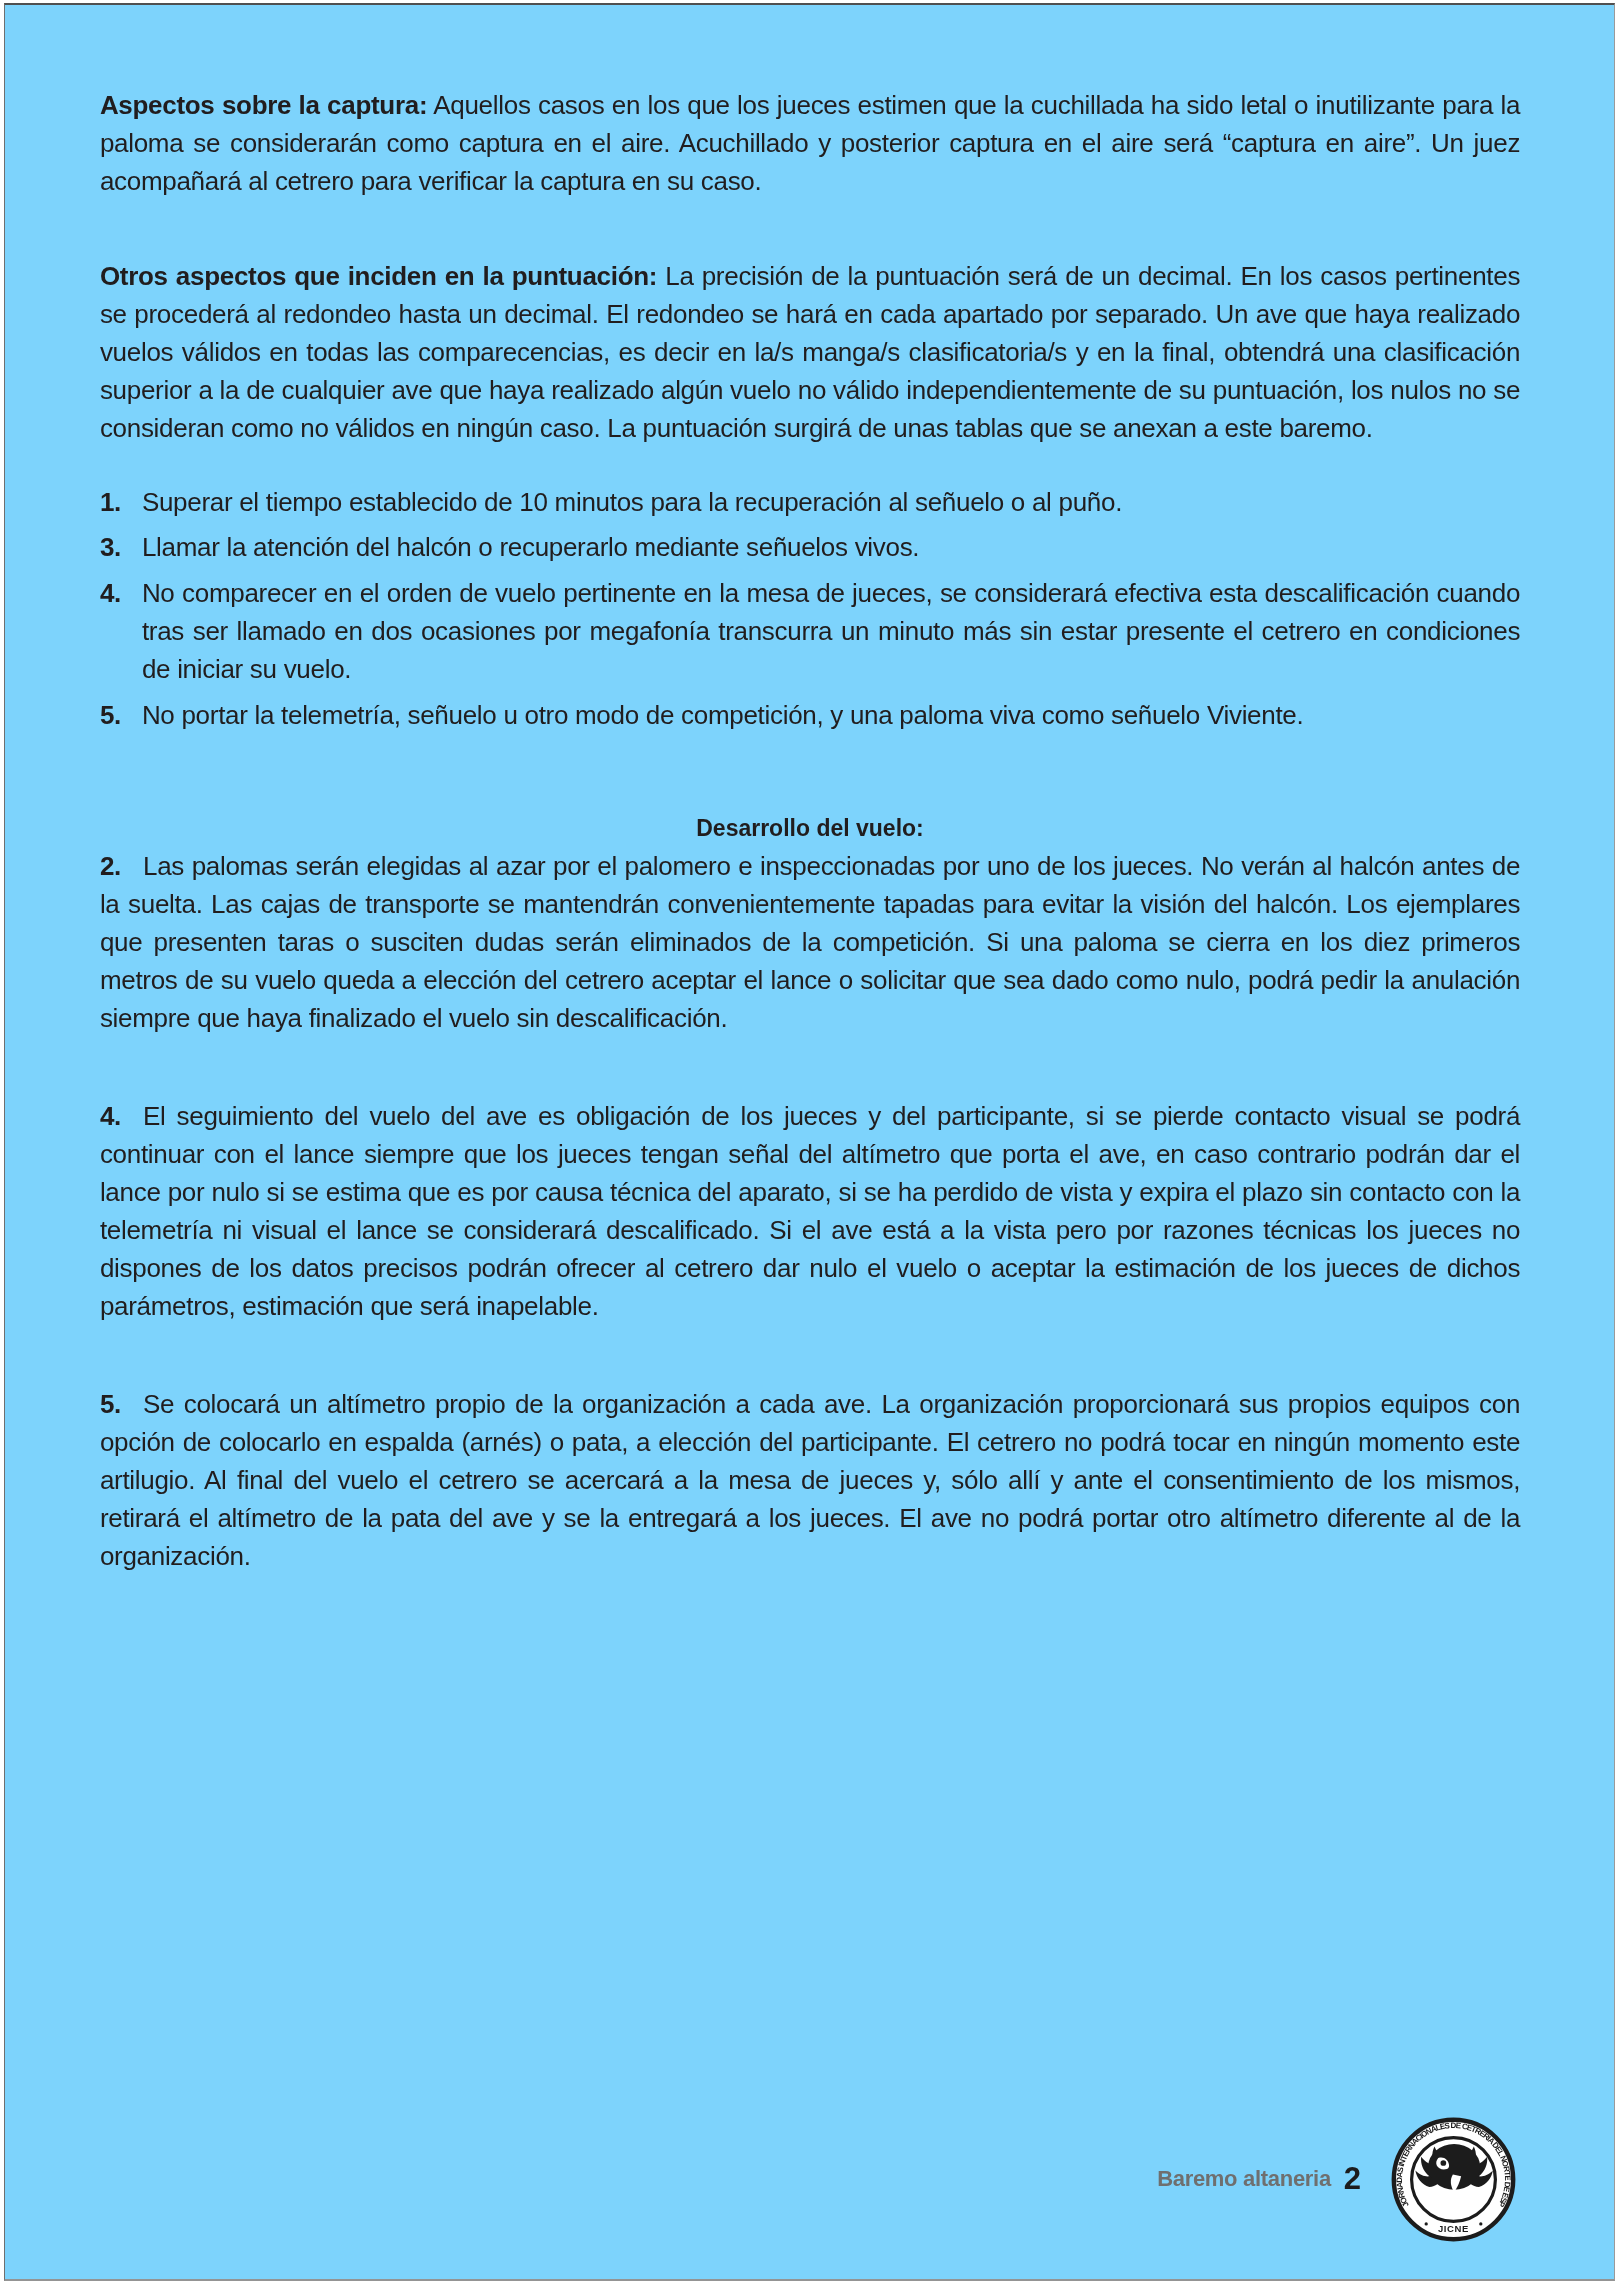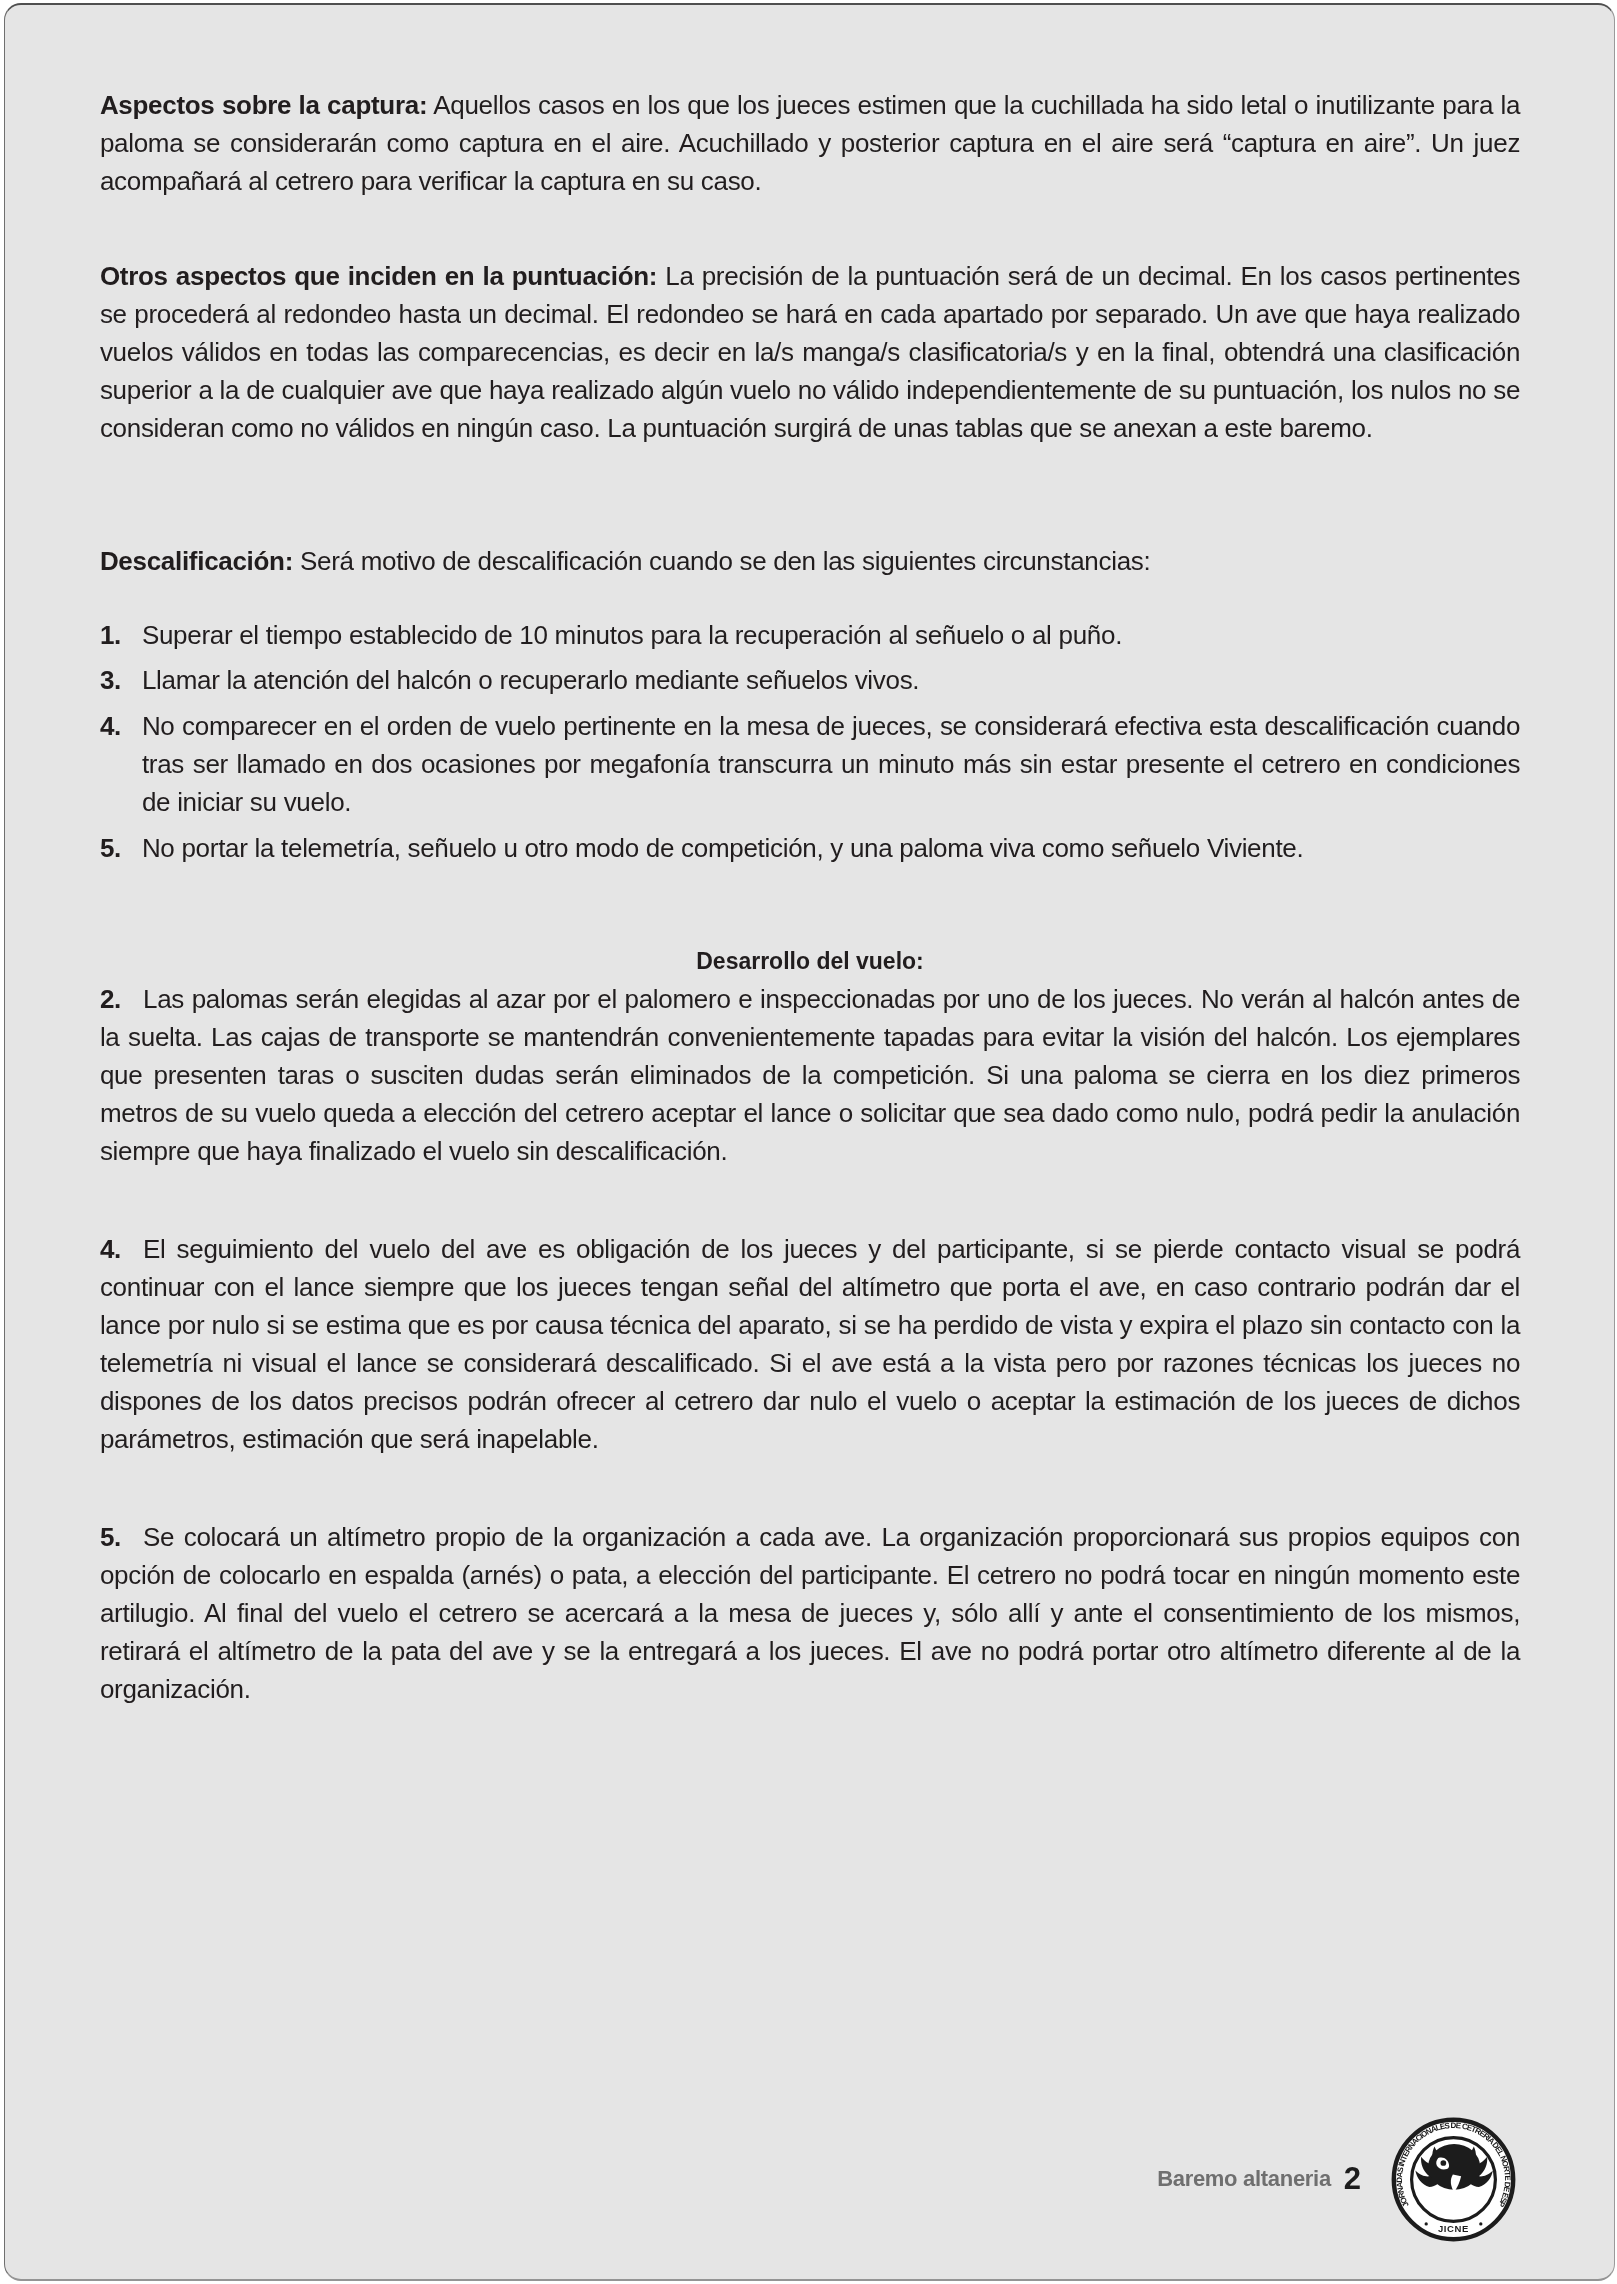--- a/index.html
+++ b/index.html
@@ -9,22 +9,21 @@
     position:relative;
     font-family:"Liberation Sans", sans-serif;
     color:#211d1e;
   }
   .page{
     position:absolute;
     left:3.9px;top:2.6px;right:1.9px;bottom:3.2px;
     border-style:solid;
     border-width:2.6px 1.9px 2.6px 1.9px;
     border-color:#4f4f4f #9a9a9a #949494 #6f6f6f;
-    background:#e5e5e5;
-    border-radius:17px;
+    background:#7dd3fc;
   }
   .content{
     position:absolute;
     left:95px;right:94px;top:0;
     padding-top:81px;
   }
   .para,.ditem,.dp{
     font-size:26px;
     line-height:38px;
     letter-spacing:-0.3px;
@@ -66,21 +65,20 @@
 </head>
 <body>
 
 <div class="page">
   <div class="content">
 
     <p class="para"><strong>Aspectos sobre la captura:</strong><span> Aquellos casos en los que los jueces estimen que la cuchillada ha sido letal o inutilizante para la paloma se considerarán como captura en el aire. Acuchillado y posterior captura en el aire será “captura en aire”. Un juez acompañará al cetrero para verificar la captura en su caso.</span></p>
 
     <p class="para mt-otros"><strong>Otros aspectos que inciden en la puntuación:</strong><span> La precisión de la puntuación será de un decimal. En los casos pertinentes se procederá al redondeo hasta un decimal. El redondeo se hará en cada apartado por separado. Un ave que haya realizado vuelos válidos en todas las comparecencias, es decir en la/s manga/s clasificatoria/s y en la final, obtendrá una clasificación superior a la de cualquier ave que haya realizado algún vuelo no válido independientemente de su puntuación, los nulos no se consideran como no válidos en ningún caso. La puntuación surgirá de unas tablas que se anexan a este baremo.</span></p>
 
-    <p class="para mt-desc"><strong>Descalificación:</strong><span> Será motivo de descalificación cuando se den las siguientes circunstancias:</span></p>
 
     <div class="dlist">
       <div class="ditem"><strong class="dnum">1.</strong><span>Superar el tiempo establecido de 10 minutos para la recuperación al señuelo o al puño.</span></div>
       <div class="ditem"><strong class="dnum">3.</strong><span>Llamar la atención del halcón o recuperarlo mediante señuelos vivos.</span></div>
       <div class="ditem"><strong class="dnum">4.</strong><span>No comparecer en el orden de vuelo pertinente en la mesa de jueces, se considerará efectiva esta descalificación cuando tras ser llamado en dos ocasiones por megafonía transcurra un minuto más sin estar presente el cetrero en condiciones de iniciar su vuelo.</span></div>
       <div class="ditem"><strong class="dnum">5.</strong><span>No portar la telemetría, señuelo u otro modo de competición, y una paloma viva como señuelo Viviente.</span></div>
     </div>
 
     <h2 class="heading-center">Desarrollo del vuelo:</h2>
 

